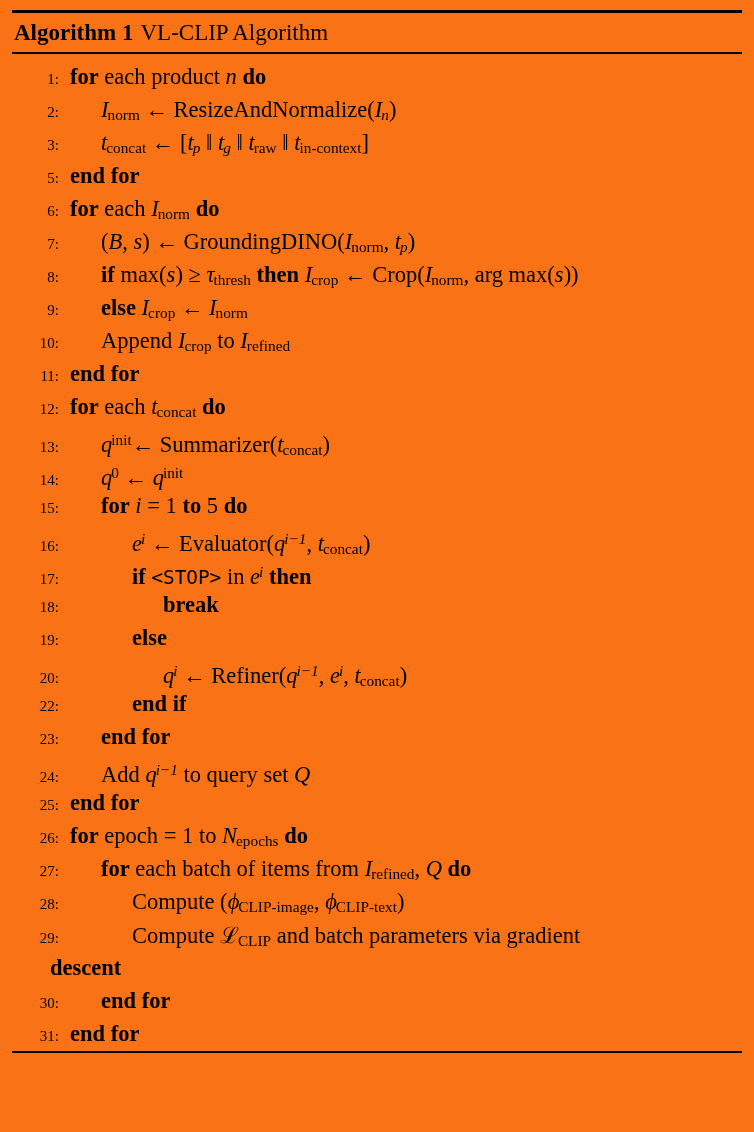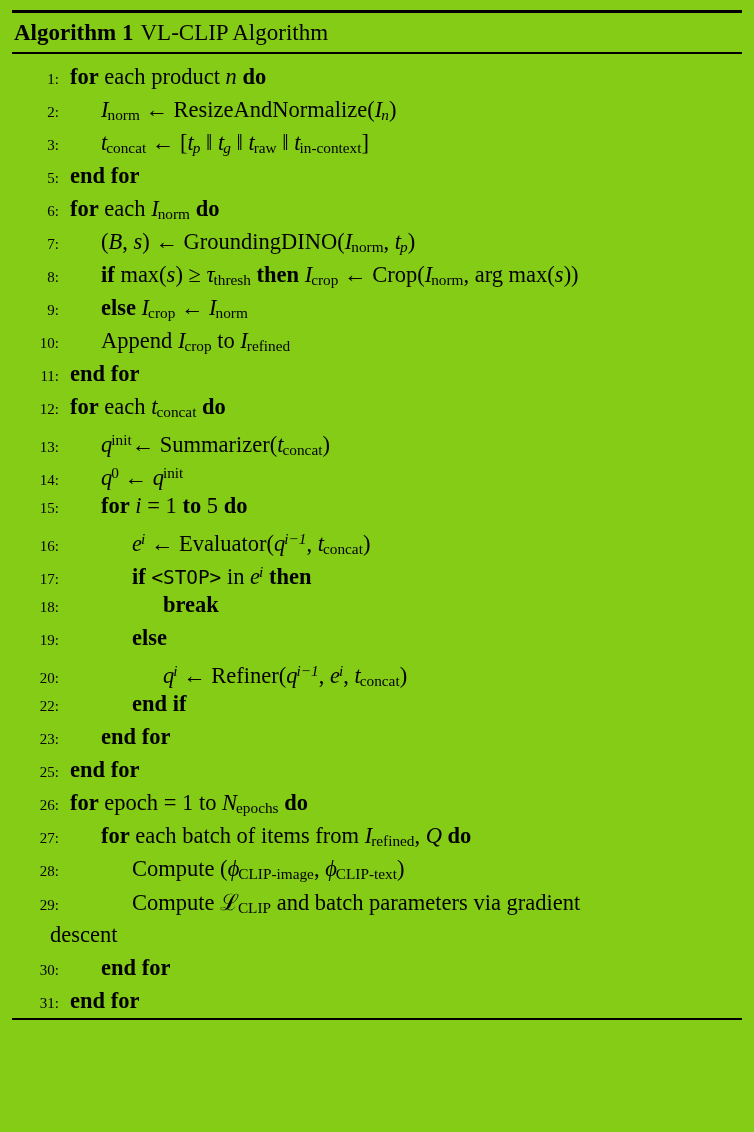--- a/index.html
+++ b/index.html
@@ -4,21 +4,21 @@
 <style>
   html, body {
     margin: 0;
     padding: 0;
     background: #ffffff;
   }
   .page {
     position: relative;
     width: 754px;
     height: 1132px;
-    background: #84cc16;
+    background: #f97316;
     color: #000000;
     font-family: "Liberation Serif", "DejaVu Serif", serif;
     box-sizing: border-box;
     padding: 10px 12px 0 12px;
     overflow: hidden;
   }
   .rule {
     background: #000000;
     width: 730px;
   }
@@ -44,21 +44,21 @@
     line-height: 38px;
     white-space: nowrap;
   }
   .num {
     display: inline-block;
     width: 47px;
     text-align: right;
     font-size: 15px;
     vertical-align: baseline;
   }
-  .line.cont { padding-left: 38px; }
+  .line.cont { padding-left: 38px; font-weight: bold; }
   .pb  { font-weight: bold; }
   .pi  { font-style: italic; }
   .psub { font-size: 68%; vertical-align: -0.18em; margin-left: -1px; }
   .psup { font-size: 68%; vertical-align: 0.48em;  margin-left: -1px; }
   .pmono {
     font-family: "DejaVu Sans Mono", "Liberation Mono", monospace;
     font-size: 86%;
   }
   .pscr { font-family: "DejaVu Serif", serif; }
 </style>
@@ -86,20 +86,21 @@
       <div class="line"><span class="num">13:</span><span class="code" style="margin-left: 42px;"><span class="pi">q</span><span class="psup">init</span><span>← Summarizer(</span><span class="pi">t</span><span class="psub">concat</span><span>)</span></span></div>
       <div class="line"><span class="num">14:</span><span class="code" style="margin-left: 42px;"><span class="pi">q</span><span class="psup">0</span><span> ← </span><span class="pi">q</span><span class="psup">init</span></span></div>
       <div class="line"><span class="num">15:</span><span class="code" style="margin-left: 42px;"><span class="pb">for</span><span> </span><span class="pi">i</span><span> = 1 </span><span class="pb">to</span><span> 5 </span><span class="pb">do</span></span></div>
       <div class="line"><span class="num">16:</span><span class="code" style="margin-left: 73px;"><span class="pi">e</span><span class="psup pi">i</span><span> ← Evaluator(</span><span class="pi">q</span><span class="psup pi">i−1</span><span>, </span><span class="pi">t</span><span class="psub">concat</span><span>)</span></span></div>
       <div class="line"><span class="num">17:</span><span class="code" style="margin-left: 73px;"><span class="pb">if</span><span> </span><span class="pmono">&lt;STOP&gt;</span><span> in </span><span class="pi">e</span><span class="psup pi">i</span><span> </span><span class="pb">then</span></span></div>
       <div class="line"><span class="num">18:</span><span class="code" style="margin-left: 104px;"><span class="pb">break</span></span></div>
       <div class="line"><span class="num">19:</span><span class="code" style="margin-left: 73px;"><span class="pb">else</span></span></div>
       <div class="line"><span class="num">20:</span><span class="code" style="margin-left: 104px;"><span class="pi">q</span><span class="psup pi">i</span><span> ← Refiner(</span><span class="pi">q</span><span class="psup pi">i−1</span><span>, </span><span class="pi">e</span><span class="psup pi">i</span><span>, </span><span class="pi">t</span><span class="psub">concat</span><span>)</span></span></div>
       <div class="line"><span class="num">22:</span><span class="code" style="margin-left: 73px;"><span class="pb">end if</span></span></div>
       <div class="line"><span class="num">23:</span><span class="code" style="margin-left: 42px;"><span class="pb">end for</span></span></div>
+      <div class="line"><span class="num">24:</span><span class="code" style="margin-left: 42px;"><span>Add </span><span class="pi">q</span><span class="psup pi">i−1</span><span> to query set </span><span class="pi">Q</span></span></div>
       <div class="line"><span class="num">25:</span><span class="code" style="margin-left: 11px;"><span class="pb">end for</span></span></div>
       <div class="line"><span class="num">26:</span><span class="code" style="margin-left: 11px;"><span class="pb">for</span><span> epoch = 1 to </span><span class="pi">N</span><span class="psub">epochs</span><span> </span><span class="pb">do</span></span></div>
       <div class="line"><span class="num">27:</span><span class="code" style="margin-left: 42px;"><span class="pb">for</span><span> each batch of items from </span><span class="pi">I</span><span class="psub">refined</span><span>, </span><span class="pi">Q</span><span> </span><span class="pb">do</span></span></div>
       <div class="line"><span class="num">28:</span><span class="code" style="margin-left: 73px;"><span>Compute (</span><span class="pi">ϕ</span><span class="psub">CLIP-image</span><span>, </span><span class="pi">ϕ</span><span class="psub">CLIP-text</span><span>)</span></span></div>
       <div class="line"><span class="num">29:</span><span class="code" style="margin-left: 73px;"><span>Compute </span><span class="pscr">ℒ</span><span class="psub">CLIP</span><span> and batch parameters via gradient</span></span></div>
       <div class="line cont"><span>descent</span></div>
       <div class="line"><span class="num">30:</span><span class="code" style="margin-left: 42px;"><span class="pb">end for</span></span></div>
       <div class="line"><span class="num">31:</span><span class="code" style="margin-left: 11px;"><span class="pb">end for</span></span></div>
     </div>
   <div class="rule rule-bottom"></div>

